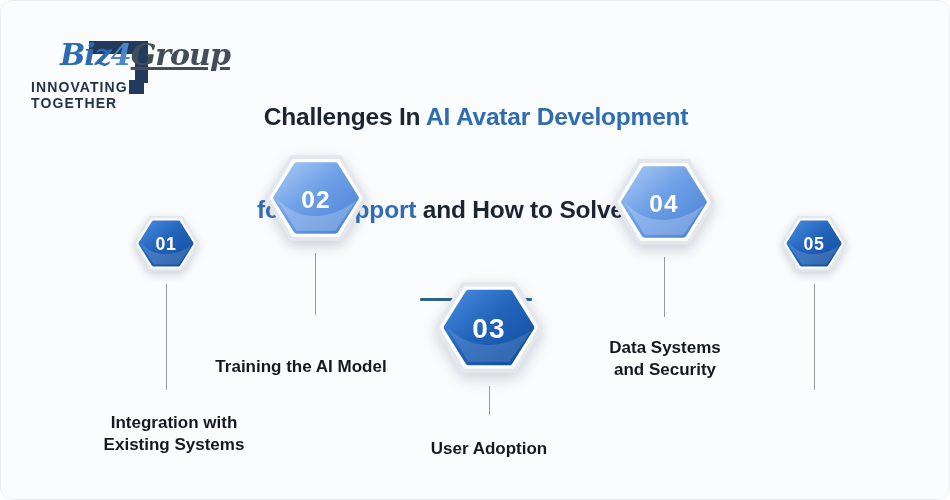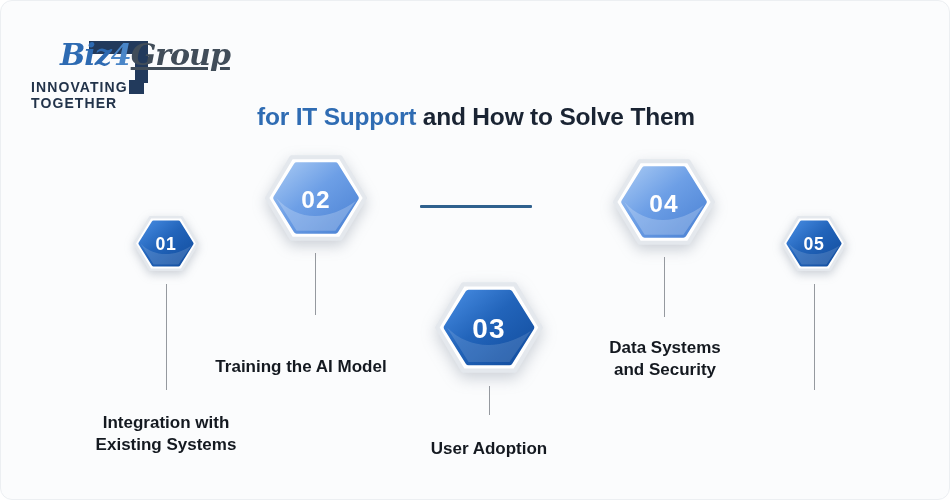--- a/index.html
+++ b/index.html
@@ -72,20 +72,21 @@
         <rect x="0" y="14" width="59" height="13"></rect>
         <rect x="46" y="14" width="13" height="42"></rect>
         <rect x="40" y="53" width="15" height="14"></rect>
       </g>
     </svg>
     <div class="brand"><span class="b-biz">Biz</span><span class="b-four">4</span><span class="b-group">Group</span></div>
     <div class="tagline">INNOVATING TOGETHER</div>
   </div>
 
   <div class="title">
+    <div><span>Challenges In </span><span class="accent">AI Avatar Development</span></div>
     <div><span class="accent">for IT Support</span><span> and How to Solve Them</span></div>
     <div class="title-underline"></div>
   </div>
 
   <svg class="hex" style="left:132px; top:213px;" width="66" height="59" viewBox="0 0 100 90">
     <defs>
       <linearGradient id="gd1" x1="0" y1="0" x2="1" y2="1">
         <stop offset="0%" stop-color="#478ce2"></stop>
           <stop offset="45%" stop-color="#2264ba"></stop>
           <stop offset="100%" stop-color="#124d9e"></stop>
@@ -152,18 +153,18 @@
     <path d="M11,45 C32,66 62,66 89,48 L69,77 L31,77 Z" fill="#ffffff" opacity="0.14"></path>
     <text class="hex-num" x="50" y="46" font-size="27">05</text>
   </svg>
 
   <div class="connector" style="left:165px; top:283px; height:106px;"></div>
   <div class="connector" style="left:314px; top:252px; height:62px;"></div>
   <div class="connector" style="left:488px; top:385px; height:29px;"></div>
   <div class="connector" style="left:663px; top:256px; height:60px;"></div>
   <div class="connector" style="left:813px; top:283px; height:106px;"></div>
 
-  <div class="step-label" style="left:80px;  top:411px; width:170px;">Integration with Existing Systems</div>
+  <div class="step-label" style="left:88px;  top:411px; width:170px;">Integration with Existing Systems</div>
   <div class="step-label" style="left:190px; top:336px; width:220px;margin-top:19px;">Training the AI Model</div>
   <div class="step-label" style="left:408px; top:437px; width:160px;text-align:center;">User Adoption</div>
   <div class="step-label" style="left:599px; top:336px; width:130px;">Data Systems and Security</div>
 
 </div>
 
 </body></html>

